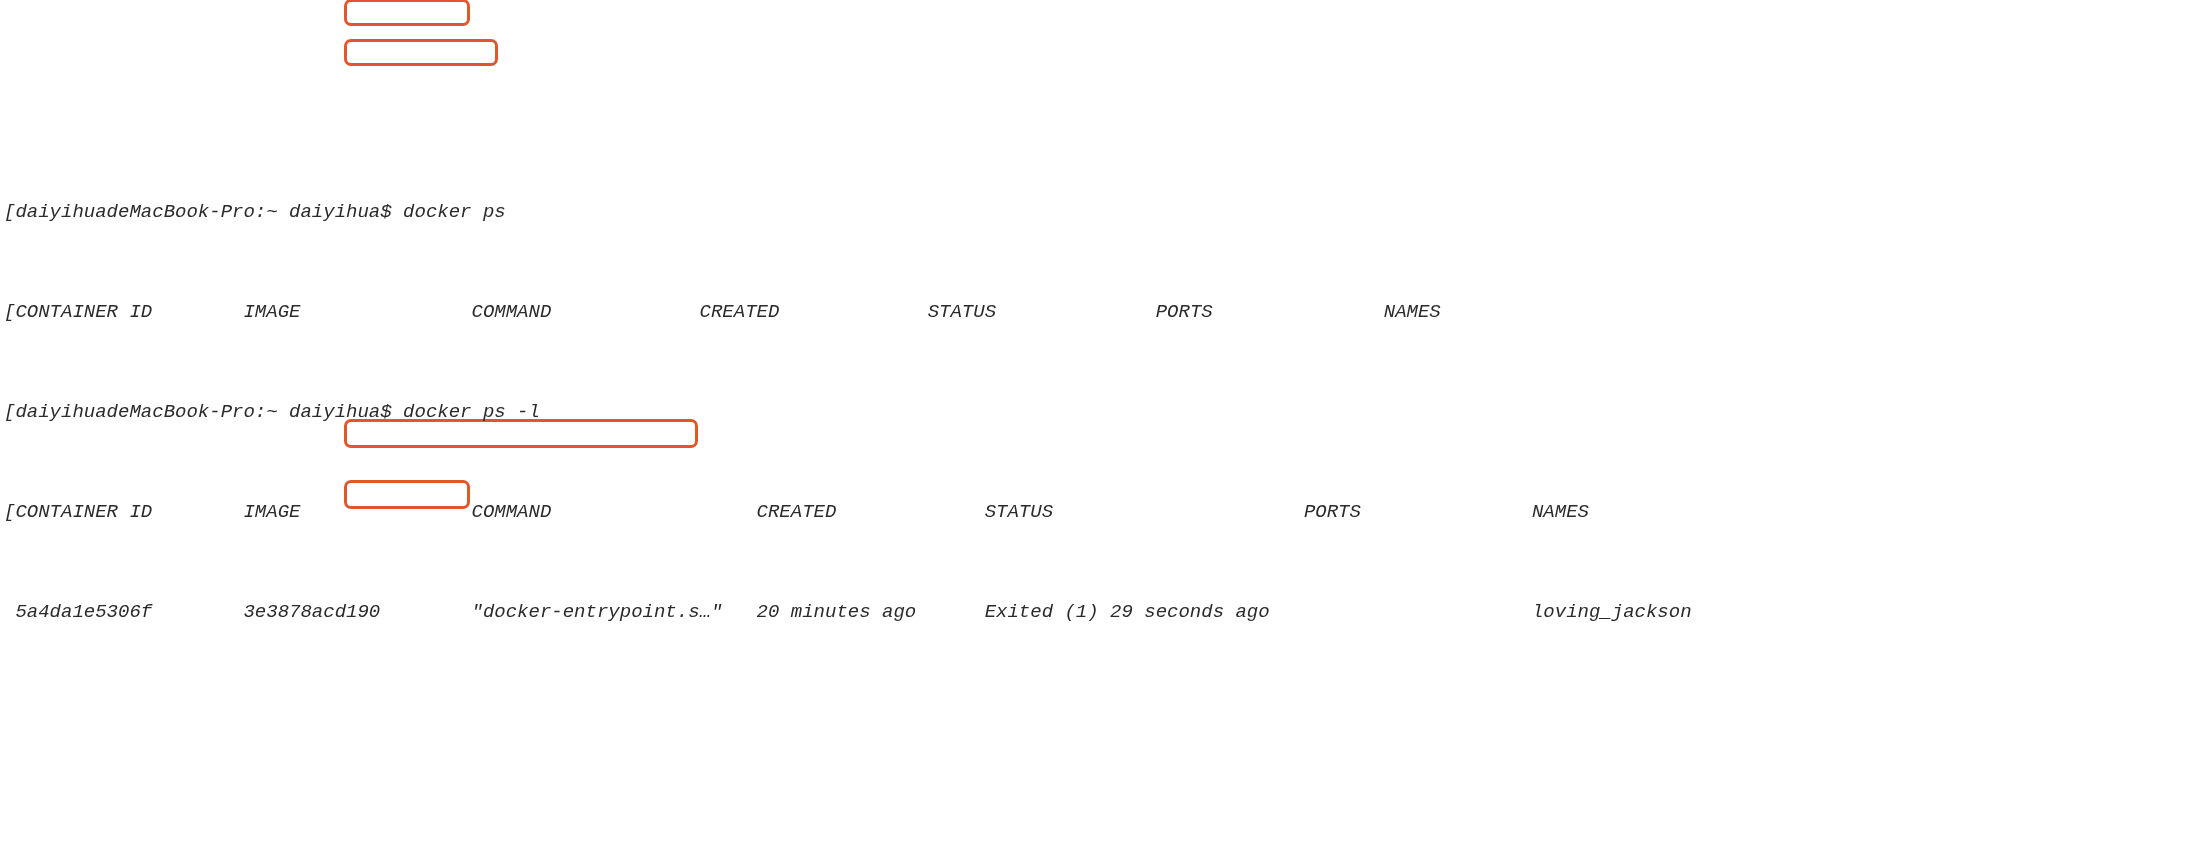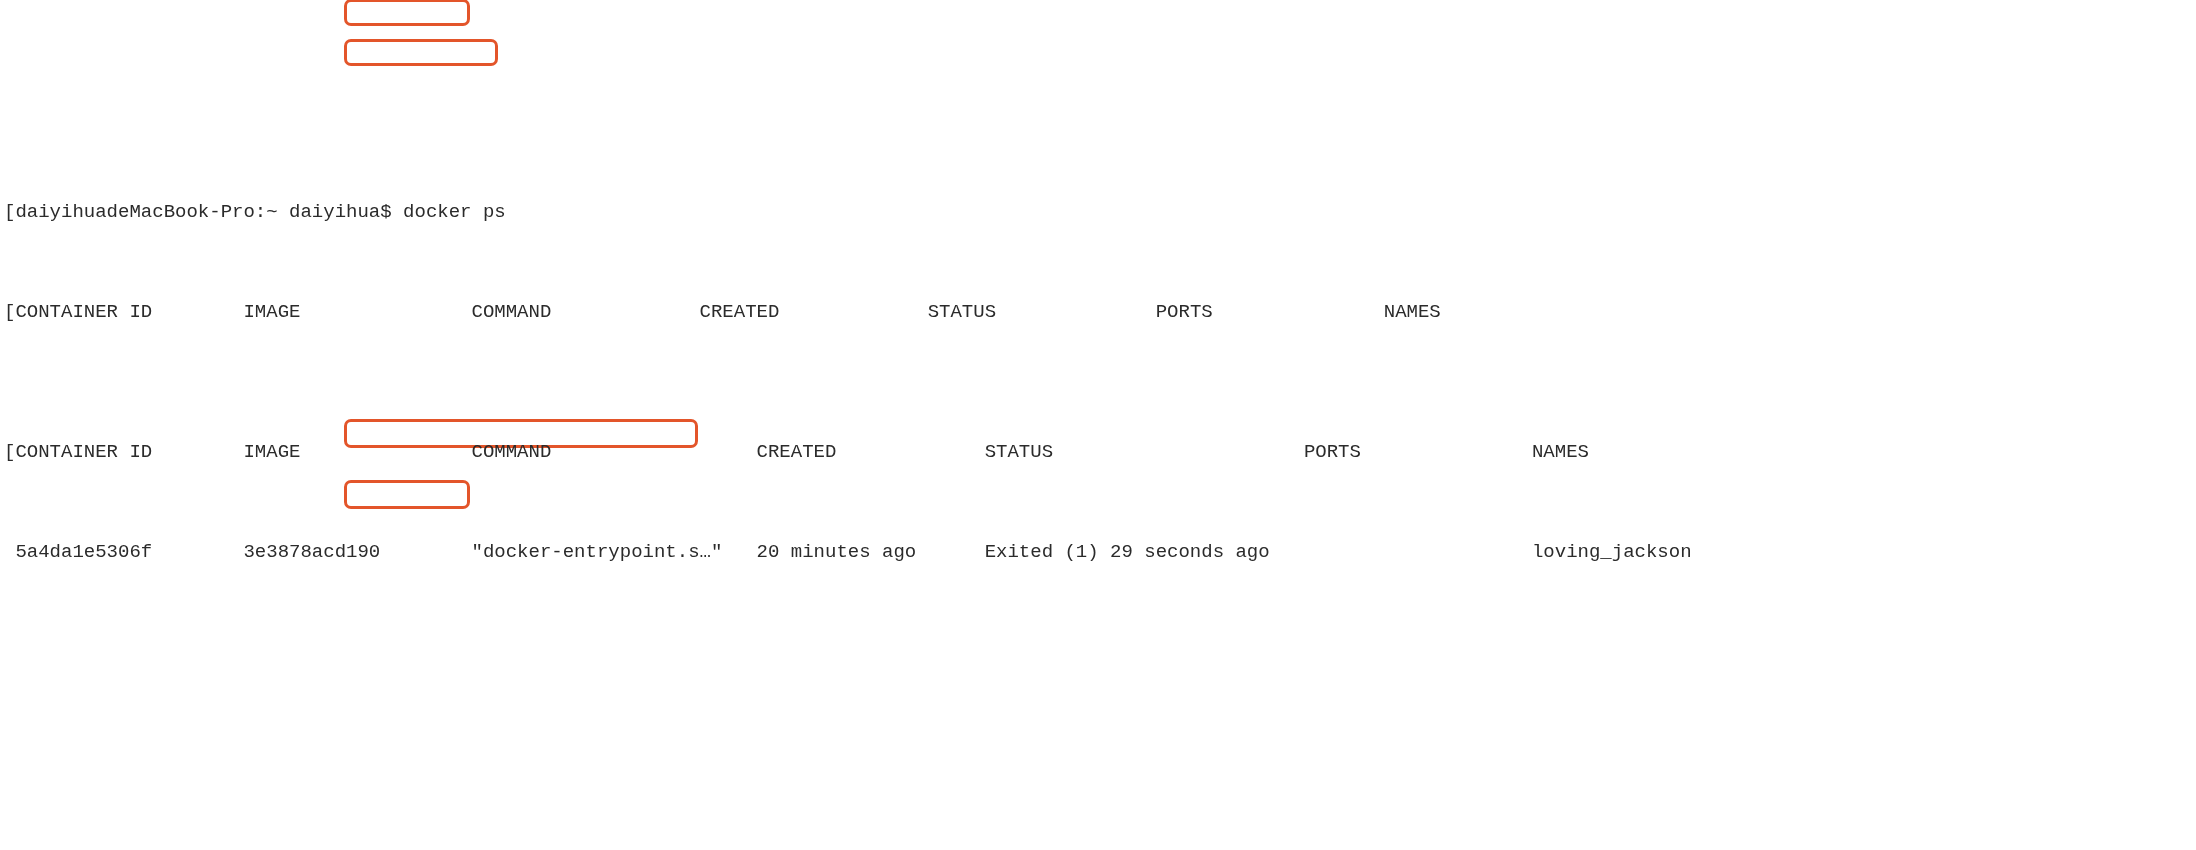--- a/index.html
+++ b/index.html
@@ -13,20 +13,21 @@
     font-size: 19px;
     line-height: 20px;
     color: #2b2b2b;
     white-space: pre;
     padding: 2px 4px;
     position: relative;
   }
   .line {
     position: relative;
     height: 20px;
+    font-style: italic;
   }
   .highlight-box {
     position: absolute;
     border: 3px solid #e3552a;
     border-radius: 7px;
     pointer-events: none;
   }
   .hb1 { left: 344px; top: -1px;   width: 120px; height: 21px; }
   .hb2 { left: 344px; top: 39px;   width: 148px; height: 21px; }
   .hb3 { left: 344px; top: 419px;  width: 348px; height: 23px; }
@@ -43,20 +44,21 @@
   <div class="highlight-box hb3"></div>
   <div class="highlight-box hb4"></div>
 
   
   <div class="line"><span>[</span><span>daiyihuadeMacBook-Pro:~ daiyihua$ </span><span>docker ps</span></div>
 
   
   <div class="line"><span>[</span><span>CONTAINER ID</span><span>        </span><span>IMAGE</span><span>               </span><span>COMMAND</span><span>             </span><span>CREATED</span><span>             </span><span>STATUS</span><span>              </span><span>PORTS</span><span>               </span><span>NAMES</span></div>
 
   
+  <div class="line"><span>[</span><span>daiyihuadeMacBook-Pro:~ daiyihua$ </span><span>docker ps -l</span></div>
 
   
   <div class="line"><span>[</span><span>CONTAINER ID</span><span>        </span><span>IMAGE</span><span>               </span><span>COMMAND</span><span>                  </span><span>CREATED</span><span>             </span><span>STATUS</span><span>                      </span><span>PORTS</span><span>               </span><span>NAMES</span></div>
 
   
   <div class="line"><span> </span><span>5a4da1e5306f</span><span>        </span><span>3e3878acd190</span><span>        </span><span>"docker-entrypoint.s…"</span><span>   </span><span>20 minutes ago</span><span>      </span><span>Exited (1) 29 seconds ago</span><span>                       </span><span>loving_jackson</span></div>
 
   
 
   

